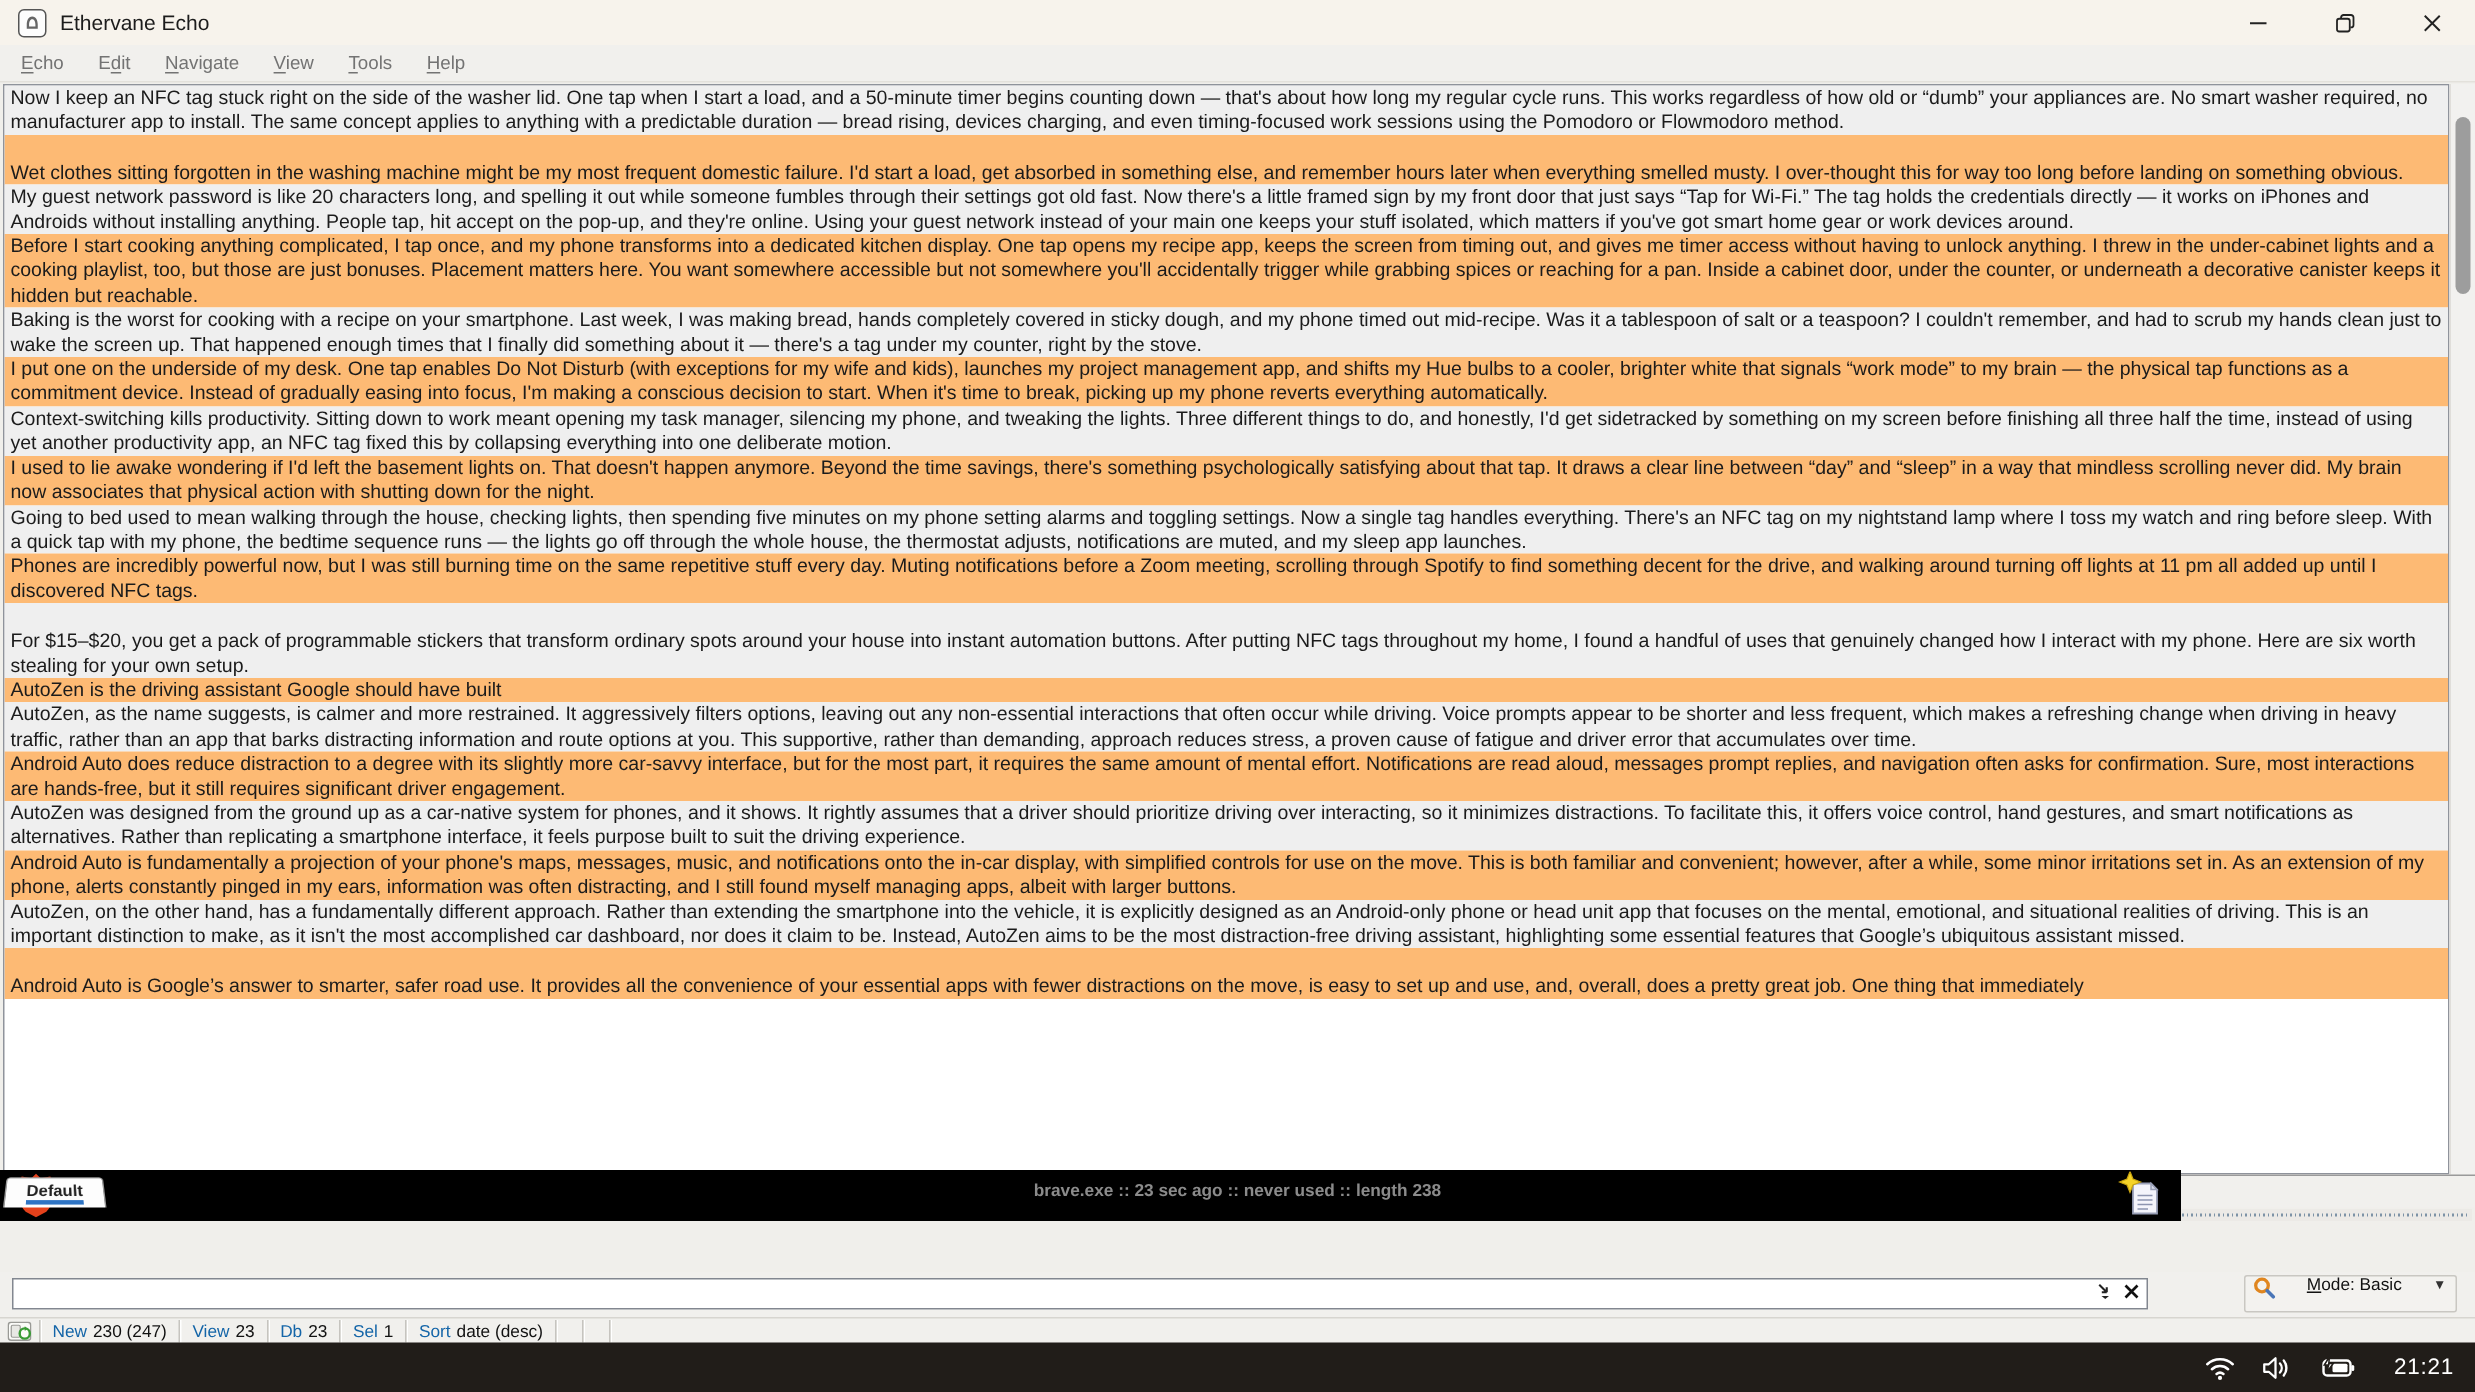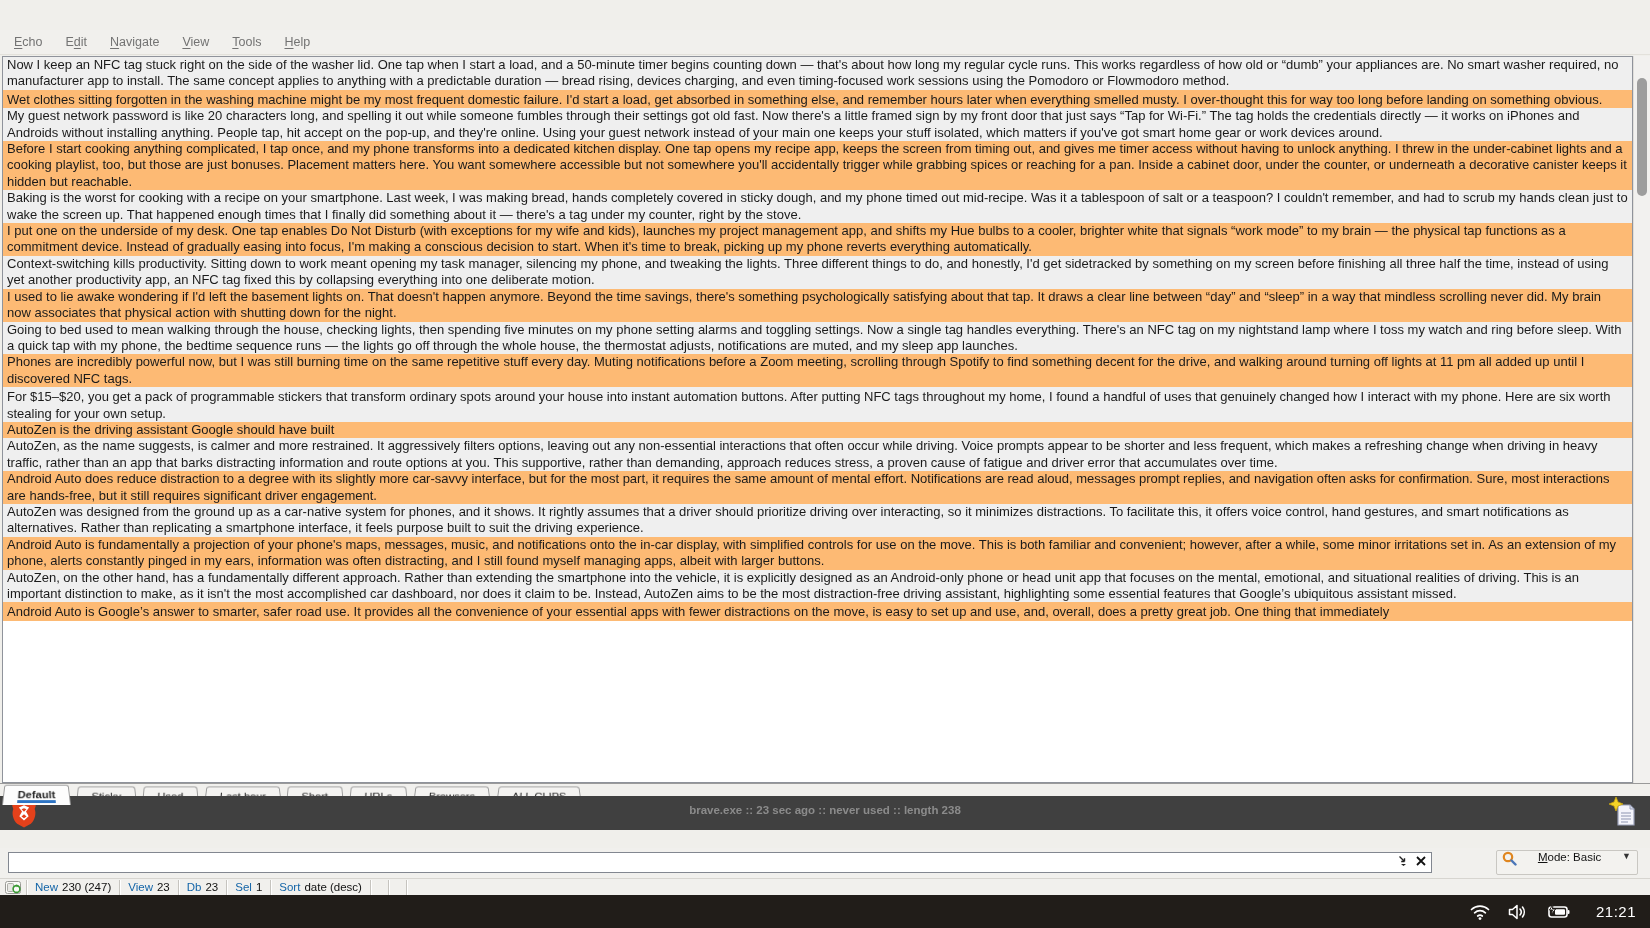--- a/index.html
+++ b/index.html
@@ -17,74 +17,101 @@
 
 
 .menubar{position:absolute;left:0;top:30px;width:1650px;height:25px;background:#f1f0ed;display:flex;align-items:center;border-bottom:1px solid #e3e1db}
 .menu-item{font-size:12.5px;color:#737373;padding:3px 9px;margin-left:5px}
 .menu-item u{text-underline-offset:2px}
 
 
 .list-wrap{position:absolute;left:2px;top:56px;width:1631px;height:727px;background:#fff;border:1px solid #8f939b;overflow:hidden}
 .clip-row{padding:0 4px;font-size:13px;line-height:16.4px;color:#1b1b1b;background:#fdba74;cursor:default}
 .clip-row:nth-child(odd):not(.selected){background:#efefef}
-.clip-row.blank-before{padding-top:2px}
+.clip-row.blank-before{padding-top:17px}
 .clip-row.selected{background:#1273b6;color:#fff;outline:1px solid #0d5a92;outline-offset:-1px}
 
 
 .vscroll{position:absolute;right:0;top:56px;width:17px;height:727px;background:#f2f1ef;border-left:1px solid #e0deda}
 .vscroll .thumb{position:absolute;left:3px;top:22px;width:10px;height:118px;background:#9d9d9d;border-radius:5px}
 
 
 .tabbar{position:absolute;left:0;top:783px;width:1650px;height:22px;background:#f1f0ed;border-top:1px solid #9a9a9a;display:flex;align-items:flex-end;padding-left:2px}
 .tab{height:20px;margin-right:5px;padding:2px 14px 1px 14px;background:#f4f3f1;border:1px solid #9a9a9a;border-bottom:none;border-radius:3px 3px 0 0;transform:perspective(46px) rotateX(9deg);transform-origin:bottom center;font-size:11.5px;color:#222;display:flex;align-items:center;white-space:nowrap}
 .tab.active{background:#fdfdfd;height:22px;font-weight:bold;z-index:2}
 .tab.active .tab-label{border-bottom:3px solid #2e74c4;padding-bottom:0px}
 
 
 .splitter{position:absolute;left:2px;top:806px;width:1646px;height:8px;background:#eceae6}
 .splitter .bar{position:absolute;left:0;top:1px;width:320px;height:6px;background:#b9b7b4;border:1px solid #9d9b98;border-radius:2px}
 .splitter .notch{position:absolute;left:324px;top:1px;width:0;height:0;border-left:4px solid transparent;border-right:4px solid transparent;border-top:6px solid #5a6b7a}
 .splitter .dots{position:absolute;left:334px;right:2px;top:3px;height:2px;background:repeating-linear-gradient(90deg,#7d93a6 0 1px,transparent 1px 3px)}
 
 
-.infobar{position:absolute;left:0;top:796px;width:1650px;height:34px;background:#404040}
+.infobar{position:absolute;left:0;top:780px;width:1454px;height:34px;background:#000000}
 .source-icon{position:absolute;left:10px;top:2px;width:28px;height:30px}
 .info-text{position:absolute;left:0;top:8px;width:1650px;text-align:center;font-size:11.5px;font-weight:bold;color:#8b8b8b}
 .newclip-icon{position:absolute;right:12px;top:1px;width:30px;height:32px}
 
 
 .searchrow{position:absolute;left:0;top:848px;width:1650px;height:30px;background:#f1f0ed}
 .search-input{position:absolute;left:8px;top:4px;width:1424px;height:21px;border:1px solid #828790;background:#fff;font-size:12px;padding:0 40px 0 4px;outline:none}
 .input-icons{position:absolute;left:1398px;top:7px;display:flex;gap:7px;align-items:center}
 .input-icons svg{display:block}
 .mode-combo{position:absolute;left:1496px;top:2px;width:142px;height:25px;background:#f3f2ef;border:1px solid #c9c7c2;border-radius:2px;display:flex;align-items:flex-start}
 .mode-combo .mag{margin-left:5px}
 .mode-label{flex:1;text-align:center;font-size:11.5px;color:#111}
 .mode-caret{margin-right:6px;font-size:9px;color:#333}
 
 
-.statusbar{position:absolute;left:0;top:878px;width:1650px;height:17px;background:#f1f0ed;border-top:1px solid #d7d5d0;display:flex;align-items:center;font-size:11.5px}
+.statusbar{position:absolute;left:0;top:878px;width:1650px;height:17px;background:#f1f0ed;border-top:1px solid #d7d5d0;display:flex;align-items:flex-end;font-size:11.5px}
 .seg{height:15px;display:flex;align-items:center;padding:0 8px;border-right:1px solid #c6c4bf;box-shadow:1px 0 0 #fff}
 .seg.icon-seg{padding:0 5px}
 .seg-label{color:#1465a8;margin-right:4px}
 .seg-value{color:#111}
 .seg.empty{width:18px}
 
 
 .taskbar{position:absolute;left:0;top:895px;width:1650px;height:33px;background:#211d19;display:flex;align-items:center;justify-content:flex-end}
 .tray{display:flex;align-items:center;gap:18px;margin-right:14px}
 .tray svg{display:block}
 .clock{color:#fff;font-size:15px;letter-spacing:.5px;margin-left:8px}
 </style>
 </head>
 <body>
 
 <div id="screen">
 
+  <div class="titlebar">
+    <div class="app-icon">
+      <svg width="11" height="11" viewBox="0 0 12 12">
+          <path d="M6 1 C3.2 1 2 4 2 7 L2 10 L10 10 L10 7 C10 4 8.8 1 6 1 Z M6 3 C7.6 3 8.3 5 8.3 7 L8.3 8.4 L3.7 8.4 L3.7 7 C3.7 5 4.4 3 6 3 Z" fill="#666"></path>
+        </svg>
+    </div>
+    <span class="window-title">Ethervane Echo</span>
+    <div class="win-controls">
+      <div class="win-btn">
+          <svg width="13" height="13" viewBox="0 0 13 13">
+            <line x1="1" y1="6.5" x2="12" y2="6.5" stroke="#222" stroke-width="1.3"></line>
+          </svg>
+        </div>
+      <div class="win-btn">
+          <svg width="13" height="13" viewBox="0 0 13 13">
+            <rect x="1" y="3.5" width="8.5" height="8.5" rx="1.5" fill="none" stroke="#222" stroke-width="1.2"></rect>
+            <path d="M3.7 3.2 L3.7 2.7 A1.7 1.7 0 0 1 5.4 1 L10.3 1 A1.7 1.7 0 0 1 12 2.7 L12 7.6 A1.7 1.7 0 0 1 10.3 9.3 L9.9 9.3" fill="none" stroke="#222" stroke-width="1.2"></path>
+          </svg>
+        </div>
+      <div class="win-btn">
+          <svg width="13" height="13" viewBox="0 0 13 13">
+            <line x1="1.5" y1="1.5" x2="11.5" y2="11.5" stroke="#222" stroke-width="1.3"></line>
+            <line x1="11.5" y1="1.5" x2="1.5" y2="11.5" stroke="#222" stroke-width="1.3"></line>
+          </svg>
+        </div>
+    </div>
+  </div>
 
   <div class="menubar" id="menubar">
       <div class="menu-item"><u>E</u>cho</div>
       <div class="menu-item">E<u>d</u>it</div>
       <div class="menu-item"><u>N</u>avigate</div>
       <div class="menu-item"><u>V</u>iew</div>
       <div class="menu-item"><u>T</u>ools</div>
       <div class="menu-item"><u>H</u>elp</div>
     </div>
 

